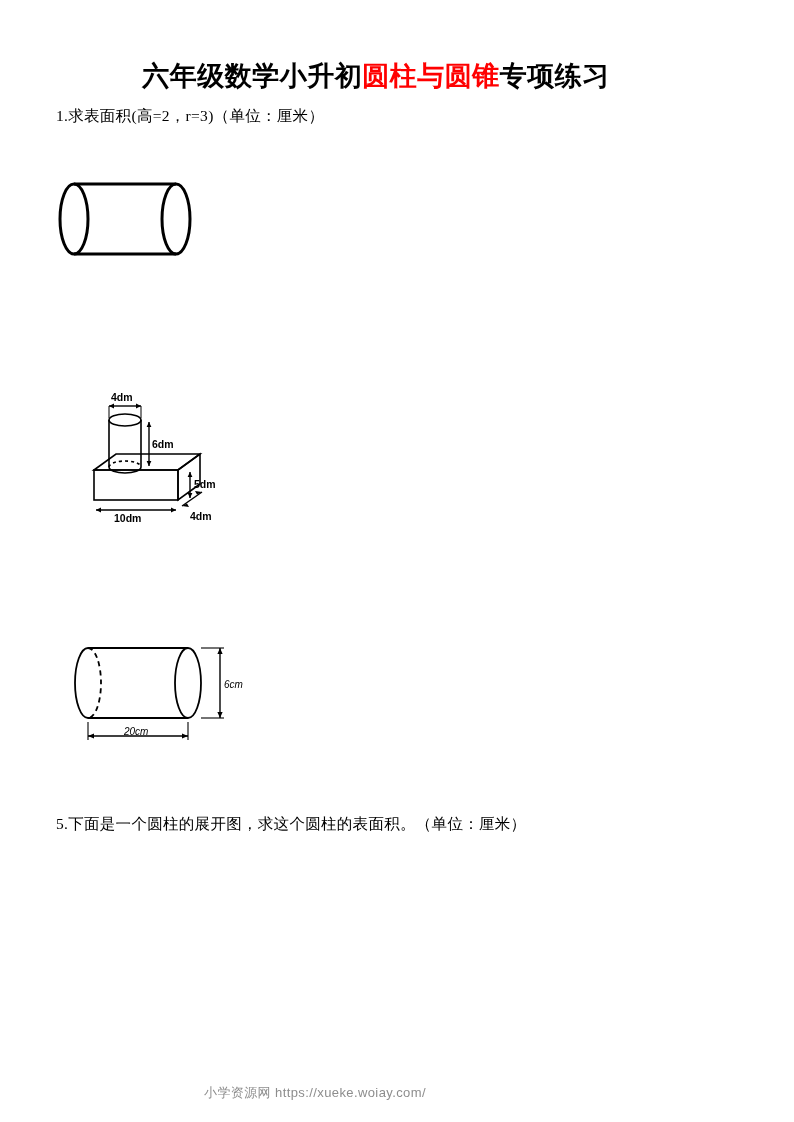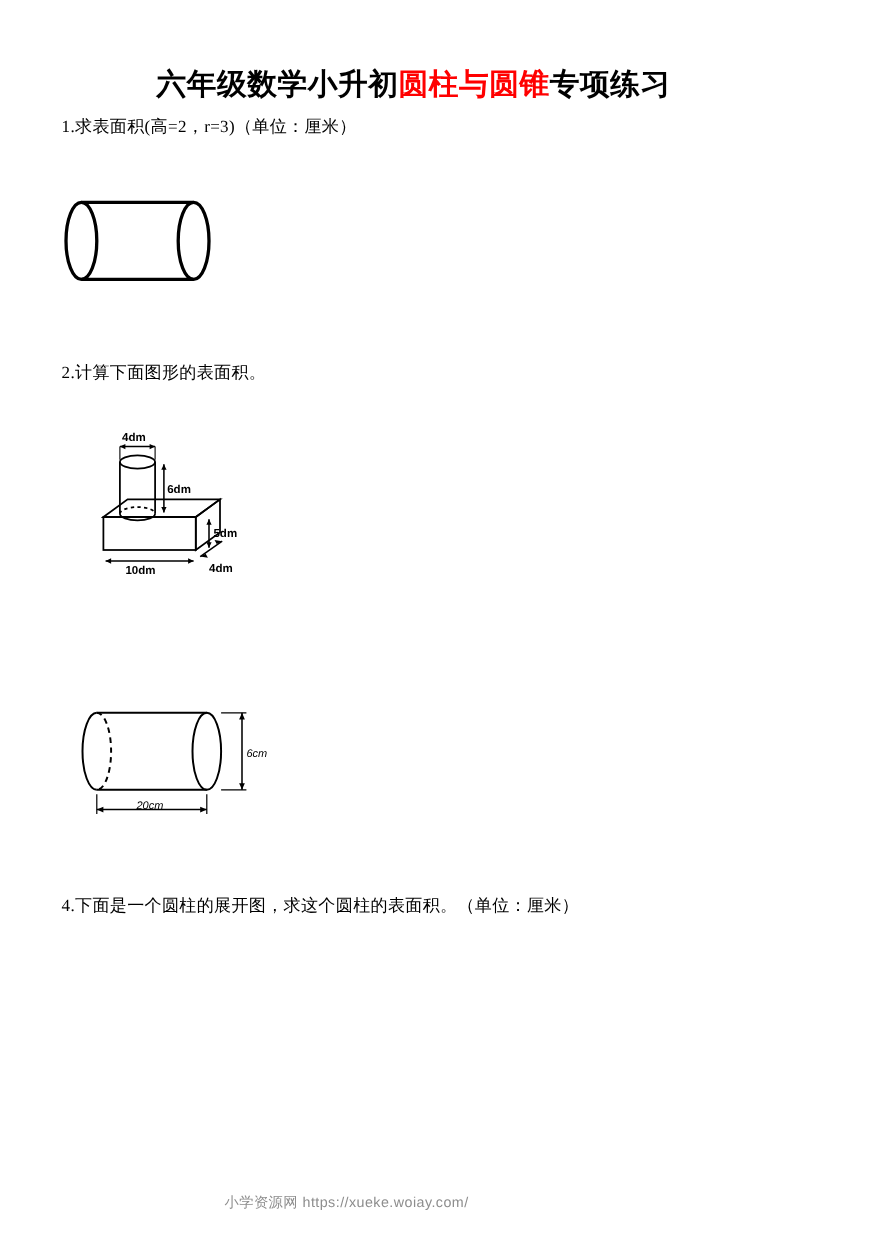--- a/index.html
+++ b/index.html
@@ -85,21 +85,20 @@
 
       <line x1="18" y1="16" x2="120" y2="16" stroke="#000" stroke-width="3"></line>
       <line x1="18" y1="86" x2="120" y2="86" stroke="#000" stroke-width="3"></line>
 
       <ellipse cx="18" cy="51" rx="14" ry="35" fill="none" stroke="#000" stroke-width="3"></ellipse>
 
       <ellipse cx="120" cy="51" rx="14" ry="35" fill="none" stroke="#000" stroke-width="3"></ellipse>
     </svg>
   </div>
 
-  <div class="q" id="q2">2.计算下面图形的表面积。</div>
 
   <div class="fig" id="fig2">
     <svg width="220" height="160" viewBox="0 0 220 160">
       <g stroke="#000" fill="none" stroke-width="1.6">
 
         <ellipse cx="55" cy="28" rx="16" ry="6"></ellipse>
         <line x1="39" y1="28" x2="39" y2="75"></line>
         <line x1="71" y1="28" x2="71" y2="75"></line>
         <path d="M39,75 A16,6 0 0 0 71,75"></path>
         <path d="M39,75 A16,6 0 0 1 71,75" stroke-dasharray="3,3"></path>
@@ -167,18 +166,18 @@
         <line x1="28" y1="86" x2="28" y2="104" stroke-width="1.1"></line>
         <line x1="128" y1="86" x2="128" y2="104" stroke-width="1.1"></line>
       </g>
       <g font-family="'Liberation Sans', sans-serif" font-size="10" fill="#000">
         <text x="164" y="52">6cm</text>
         <text x="64" y="99">20cm</text>
       </g>
     </svg>
   </div>
 
-  <div class="q" id="q4">4.下面是一个圆柱的展开图，求这个圆柱的表面积。（单位：厘米）</div>
+  <div class="q" id="q4">5.下面是一个圆柱的展开图，求这个圆柱的表面积。（单位：厘米）</div>
 
 
   <div class="footer">小学资源网 https://xueke.woiay.com/</div>
 
 </div>
 
 </body></html>

